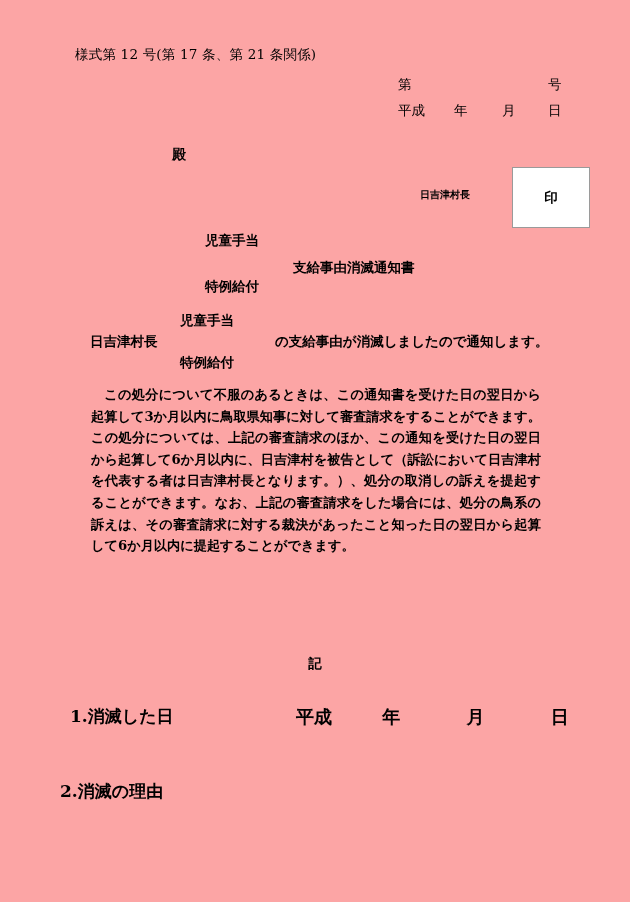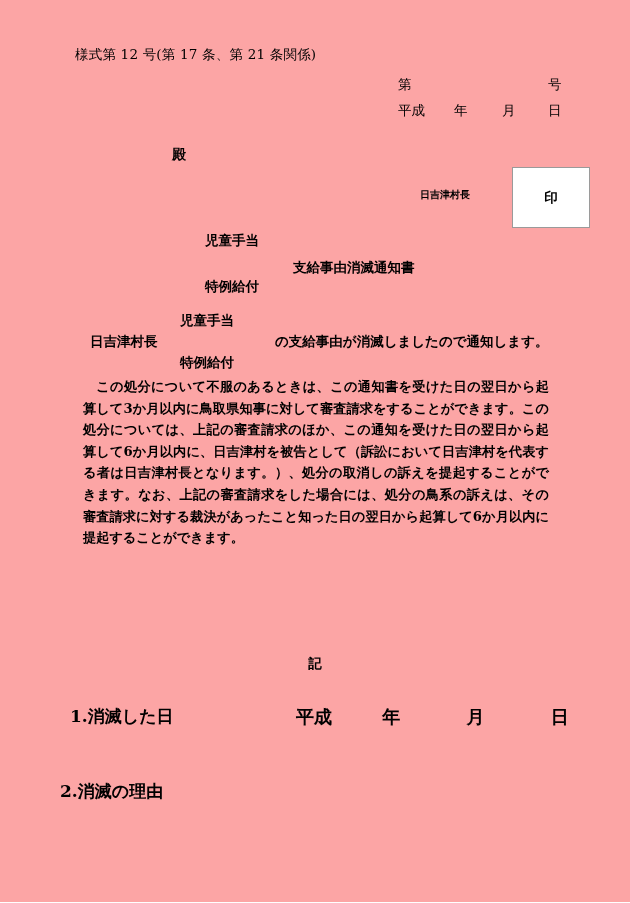--- a/index.html
+++ b/index.html
@@ -158,21 +158,21 @@
     position: absolute;
     left: 75px;
     top: 368px;
     width: 482px;
     font-size: 13.2px;
     font-weight: bold;
     line-height: 21.6px;
     text-align: justify;
   }
   .body-copy p {
-    margin: 8px;
+    margin: 16px;
     text-indent: 1em;
     text-align: justify;
   }
 
   
   .kiji {
     position: absolute;
     left: 0;
     top: 655px;
     width: 630px;

